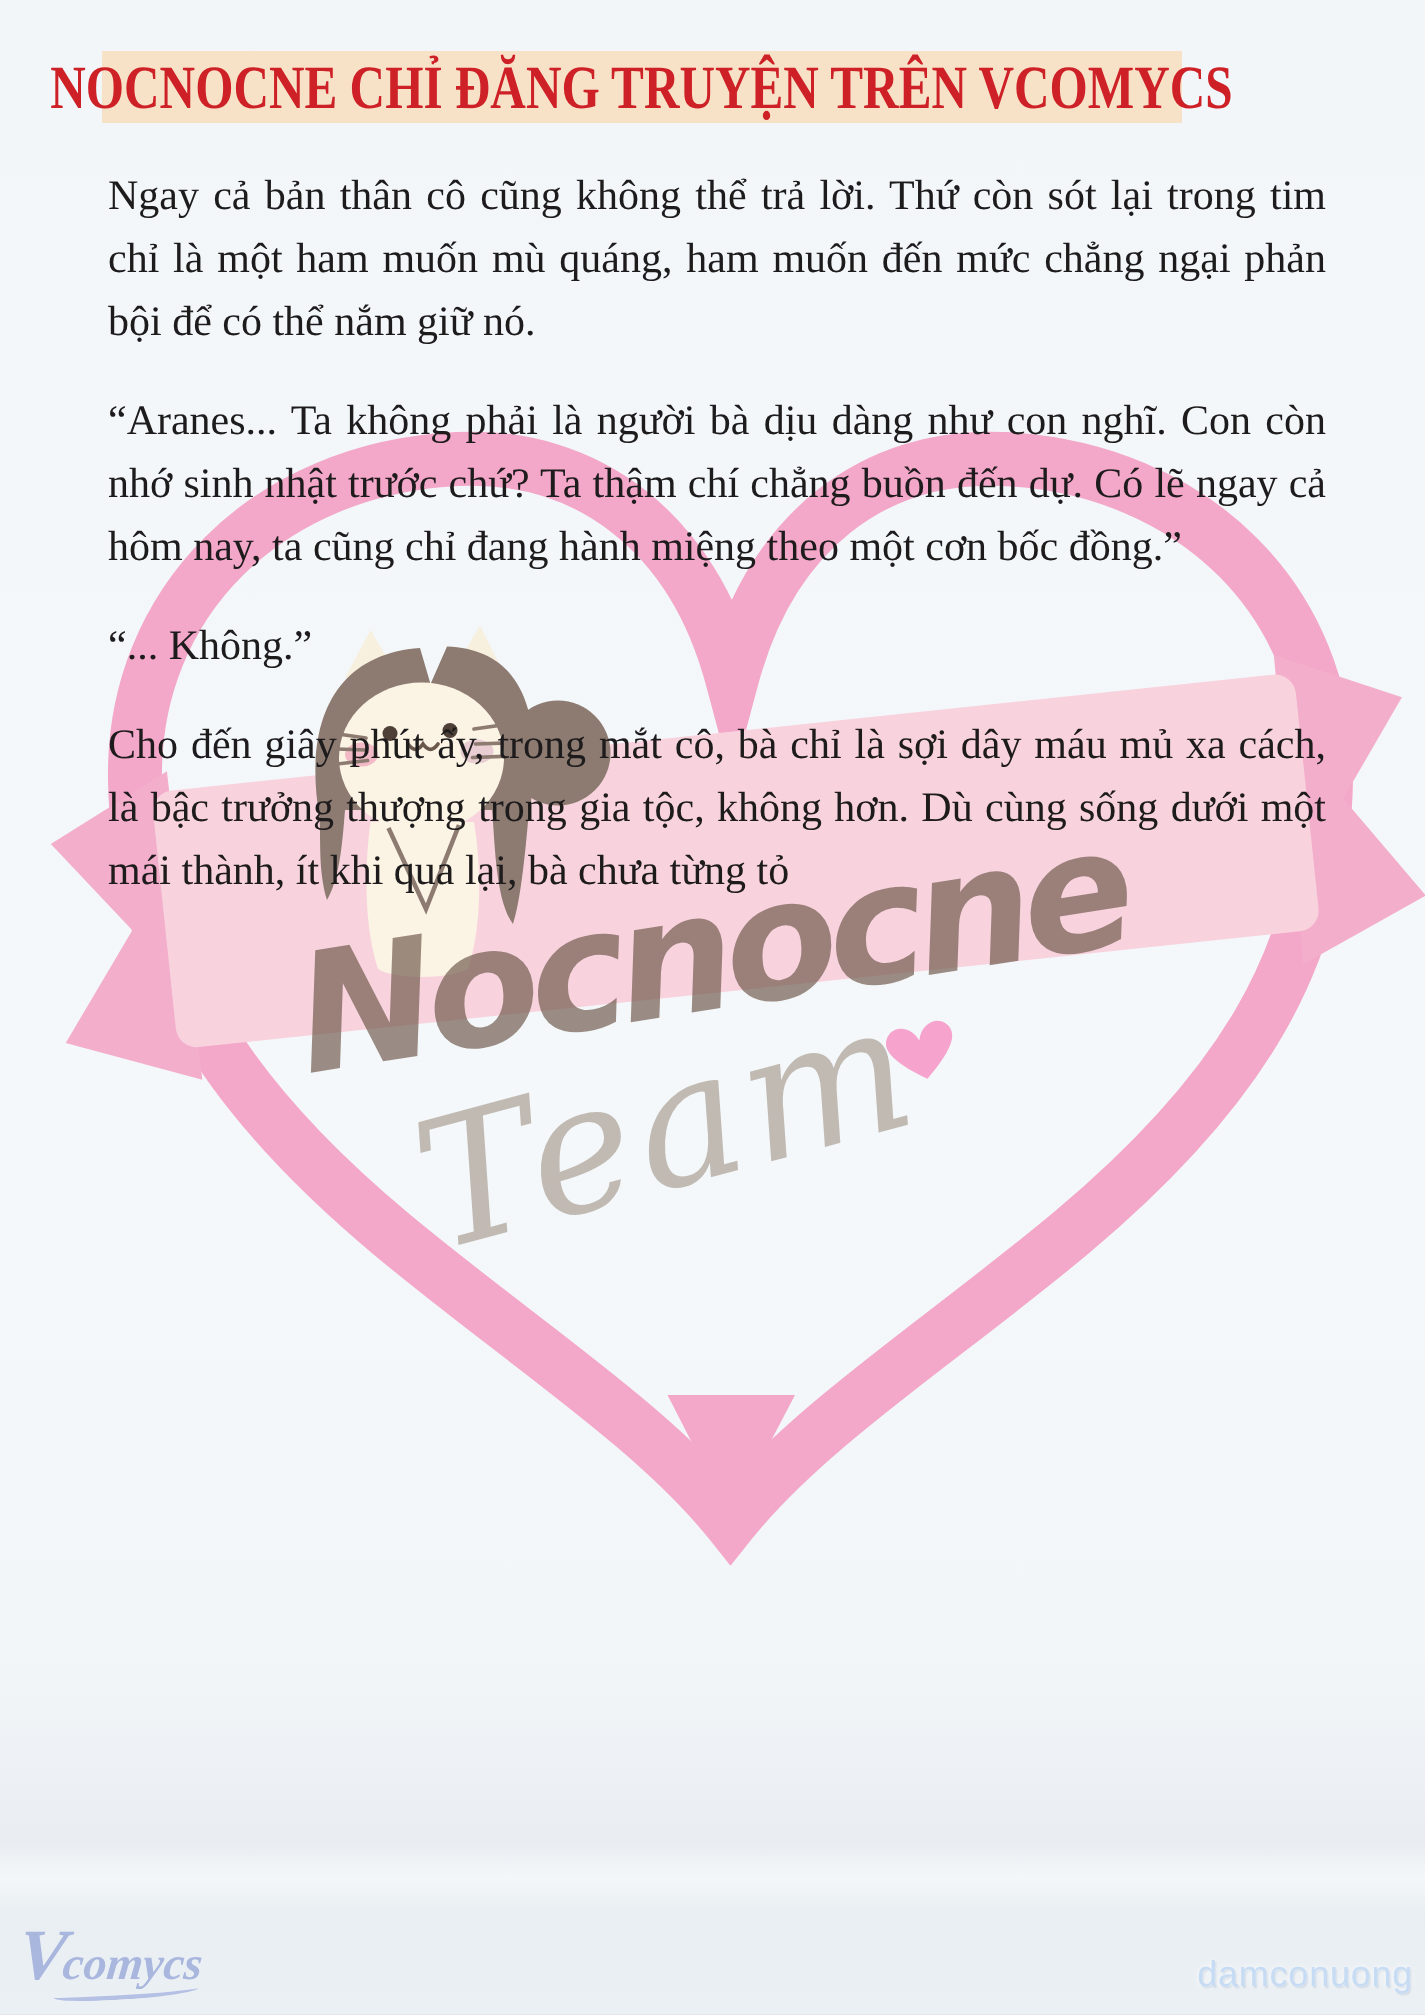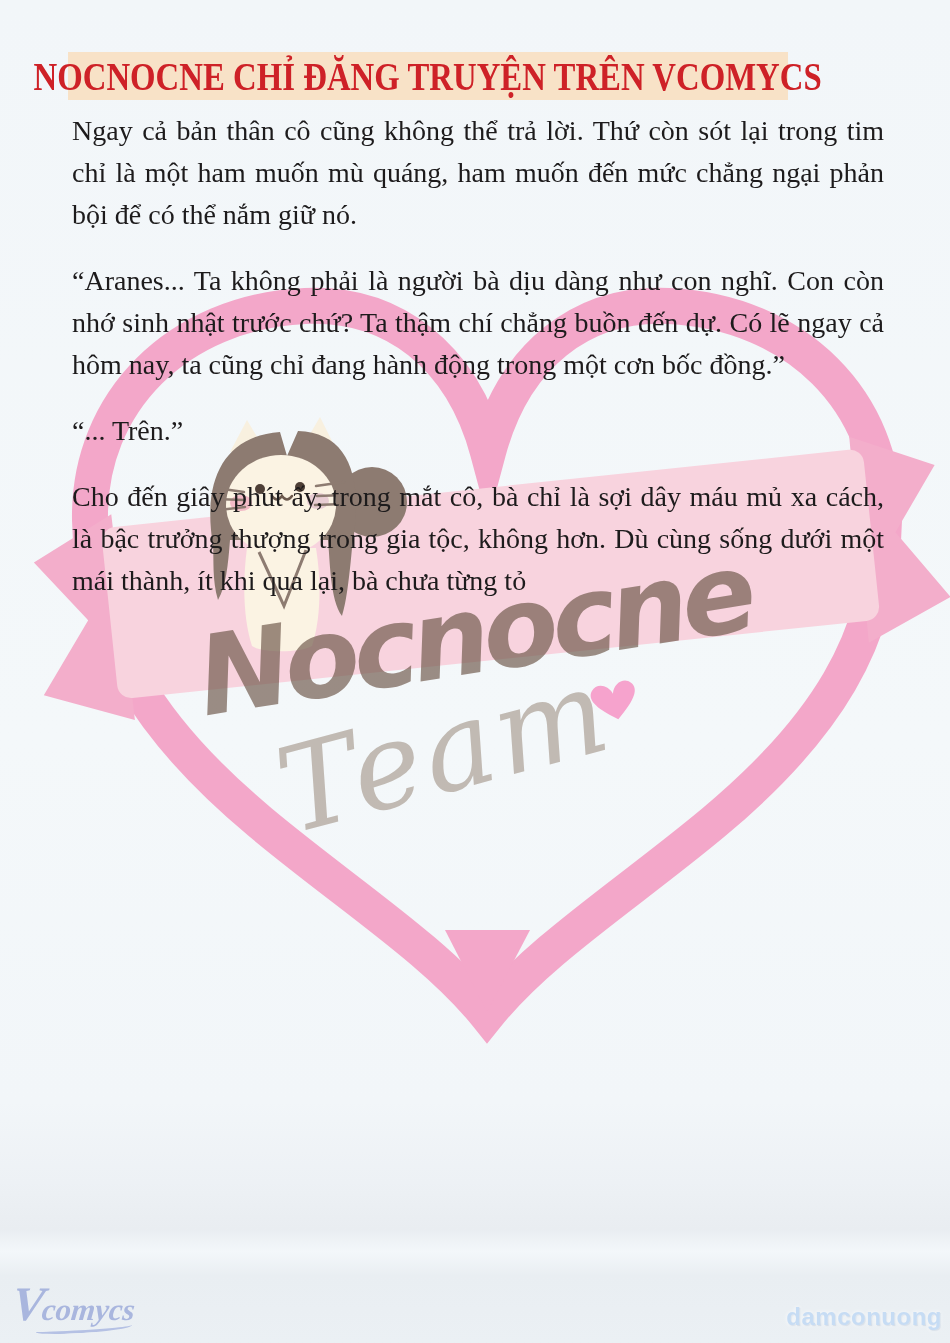--- a/index.html
+++ b/index.html
@@ -9,21 +9,21 @@
     margin:0 auto;
     overflow:hidden;
     background:linear-gradient(180deg,
       #f2f6f9 0%, #f4f8fa 55%, #f2f6f9 82%,
       #edf1f5 88%, #e9edf1 91.5%, #f3f7fa 93.2%,
       #e9eef2 95%, #ebf0f4 100%);
     font-family:"Liberation Serif","DejaVu Serif",serif;
   }
   
   .header-strip{
-    position:absolute;left:68px;top:52px;width:720px;height:48px;
+    position:absolute;left:68px;top:34px;width:720px;height:48px;
     background:#f8e2c7;
     display:flex;align-items:flex-end;justify-content:center;
   }
   .header-strip span{
     display:inline-block;white-space:nowrap;
     font-weight:bold;font-size:41px;line-height:48px;
     color:#ce2127;letter-spacing:0px;
     transform:scaleX(0.80);transform-origin:center center;
   }
   
@@ -49,21 +49,21 @@
   .vcomycs-logo .v{font-size:48px;letter-spacing:-2px;}
   .vcomycs-logo .rest{font-size:31px;letter-spacing:0px;}
   .vcomycs-logo .swash{
     display:block;height:6px;margin:-4px 0 6px 26px;width:96px;
     border-bottom:3px solid #b5c1e4;border-radius:0 0 60% 40%;
     transform:rotate(-3deg);
   }
   .credit{
     position:absolute;right:8px;bottom:12px;
     font-family:"Liberation Sans","DejaVu Sans",sans-serif;
-    font-weight:bold;font-size:24px;letter-spacing:0.5px;
+    font-weight:normal;font-size:24px;letter-spacing:0.5px;
     color:#c6dcf4;
     text-shadow:0 0 4px rgba(255,255,255,0.95), 1px 1px 1px rgba(160,180,205,0.45);
   }
 </style>
 </head>
 <body>
 
 <div class="page">
 
   <svg class="watermark" viewBox="0 0 950 1343" xmlns="http://www.w3.org/2000/svg">
@@ -115,22 +115,22 @@
     <text x="455" y="790" text-anchor="middle" transform="rotate(-15 455 790)" style="font-family:'DejaVu Serif',serif;font-style:italic;
              font-size:118px;letter-spacing:4px;fill:rgba(152,134,121,0.55);">Team</text>
   </svg>
 
   <div class="header-strip">
     <span>NOCNOCNE CHỈ ĐĂNG TRUYỆN TRÊN VCOMYCS</span>
   </div>
 
   <div class="content">
     <p>Ngay cả bản thân cô cũng không thể trả lời. Thứ còn sót lại trong tim chỉ là một ham muốn mù quáng, ham muốn đến mức chẳng ngại phản bội để có thể nắm giữ nó.</p>
-    <p>“Aranes... Ta không phải là người bà dịu dàng như con nghĩ. Con còn nhớ sinh nhật trước chứ? Ta thậm chí chẳng buồn đến dự. Có lẽ ngay cả hôm nay, ta cũng chỉ đang hành động trong một cơn bốc đồng.”</p>
-    <p>“... Trên.”</p>
+    <p>“Aranes... Ta không phải là người bà dịu dàng như con nghĩ. Con còn nhớ sinh nhật trước chứ? Ta thậm chí chẳng buồn đến dự. Có lẽ ngay cả hôm nay, ta cũng chỉ đang hành miệng theo một cơn bốc đồng.”</p>
+    <p>“... Không.”</p>
     <p>Cho đến giây phút ấy, trong mắt cô, bà chỉ là sợi dây máu mủ xa cách, là bậc trưởng thượng trong gia tộc, không hơn. Dù cùng sống dưới một mái thành, ít khi qua lại, bà chưa từng tỏ</p>
   </div>
 
   <div class="vcomycs-logo">
     <span class="v">V</span><span class="rest">comycs</span>
     <span class="swash"></span>
   </div>
 
   <div class="credit">damconuong</div>
 

